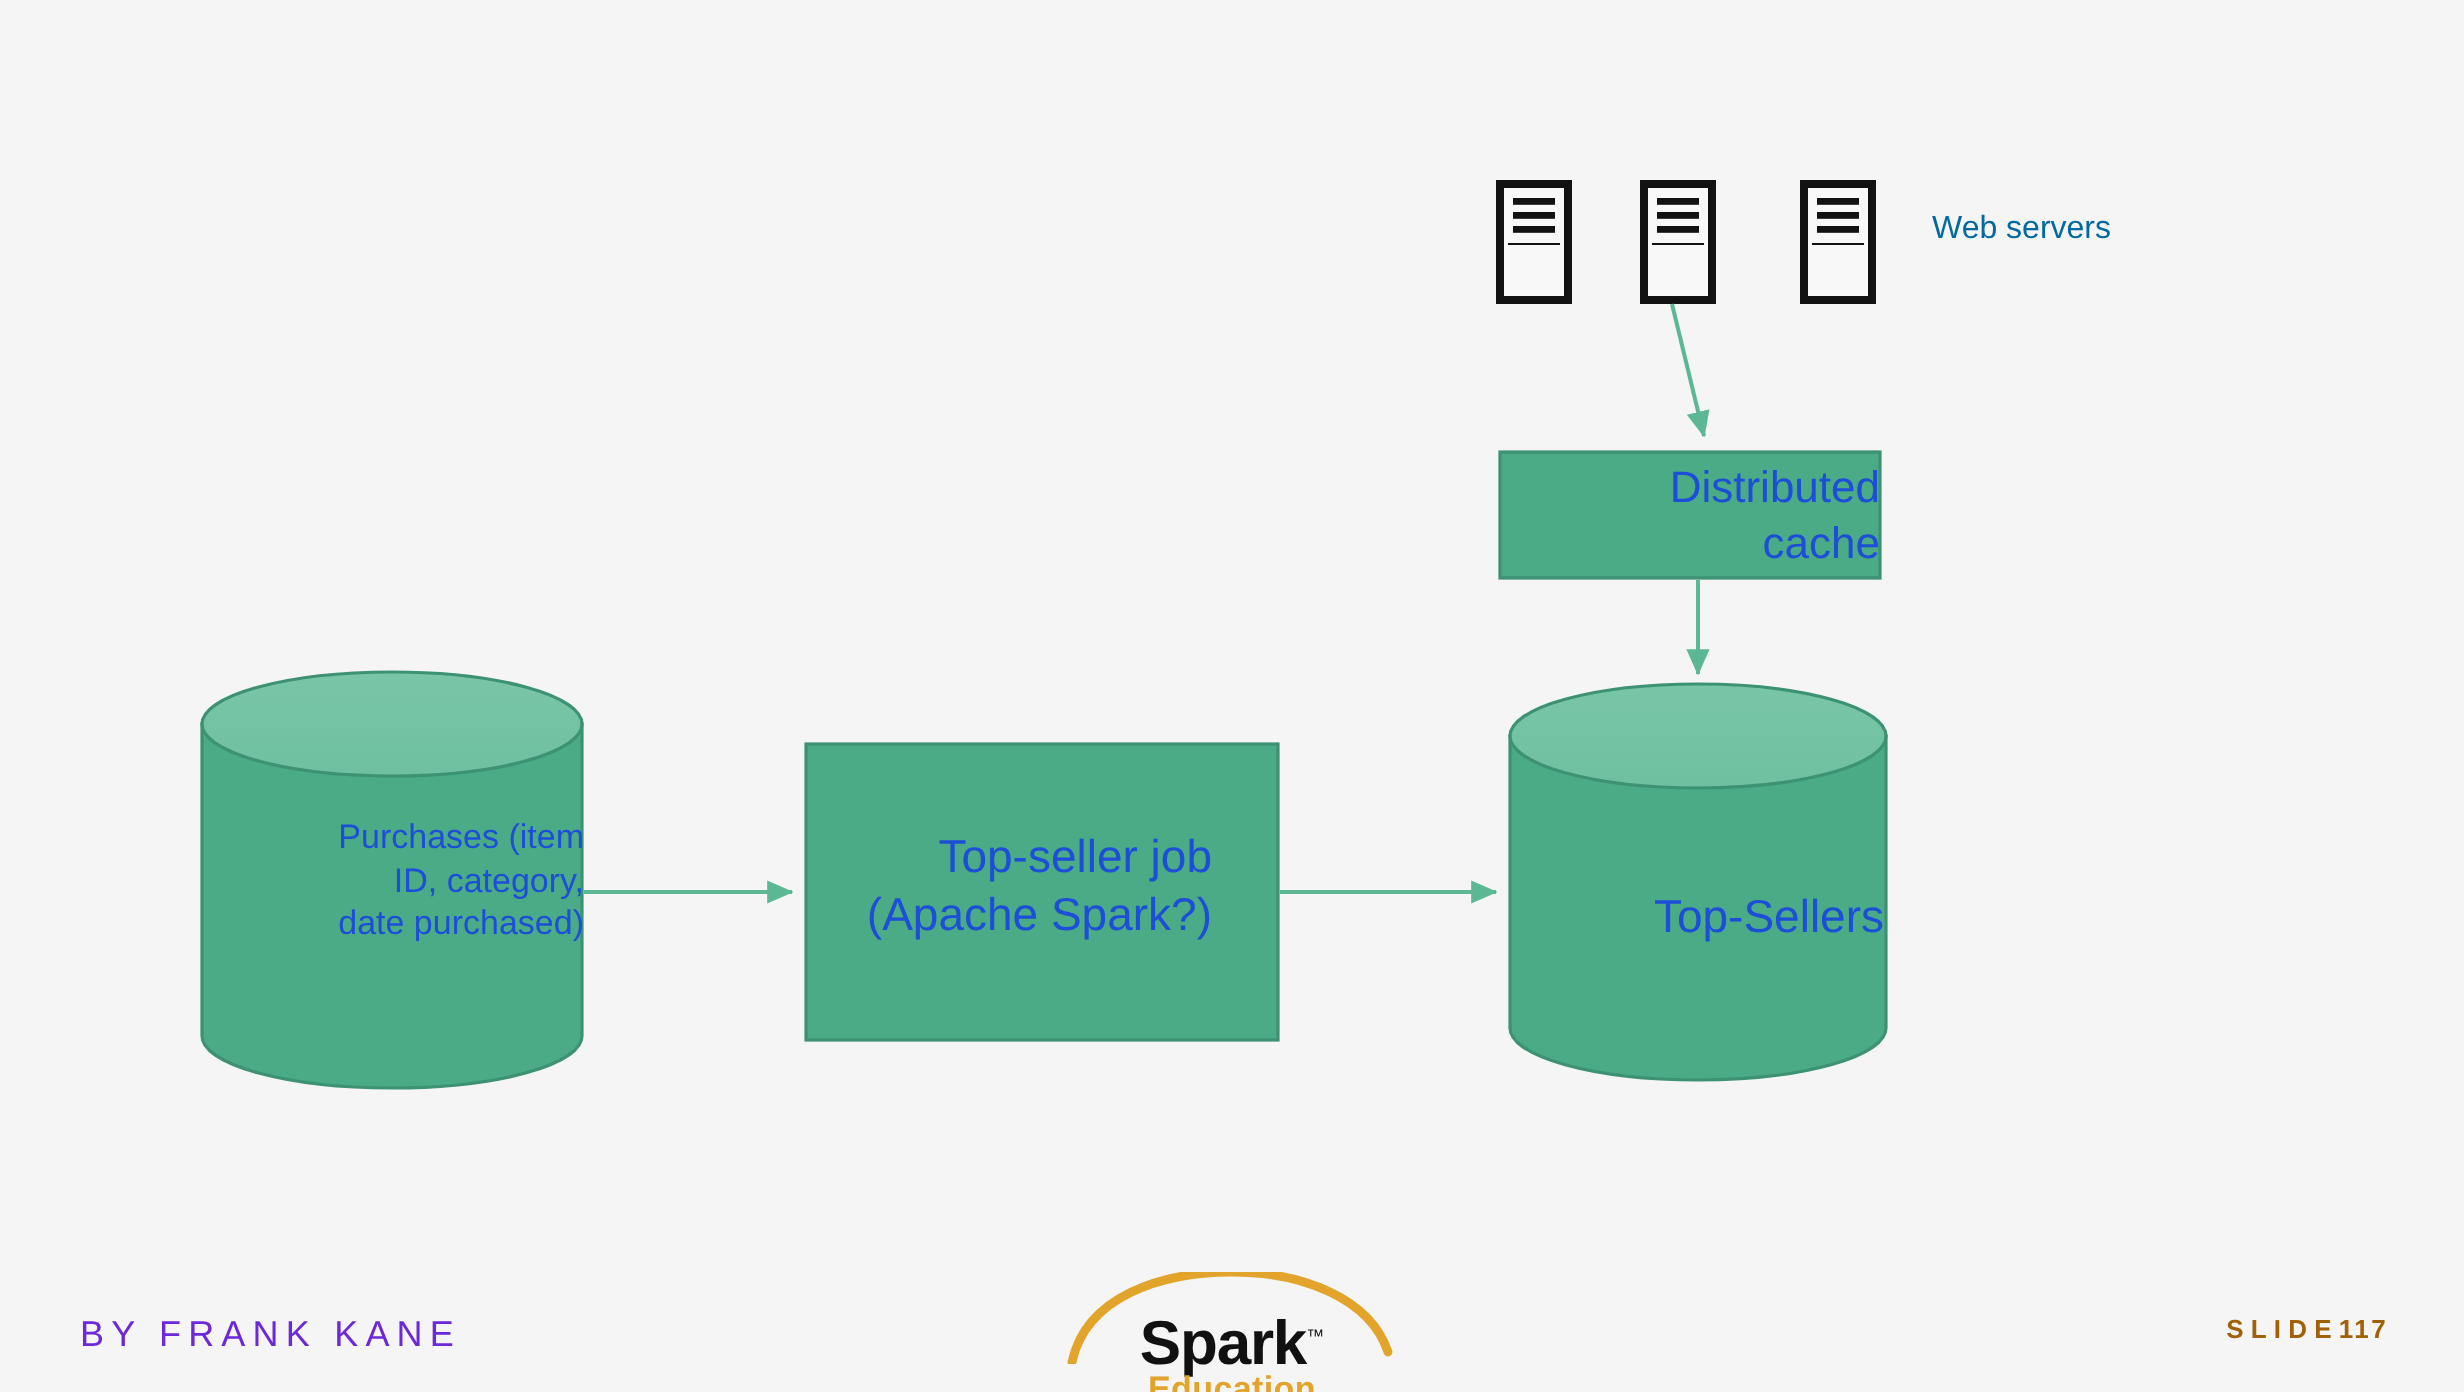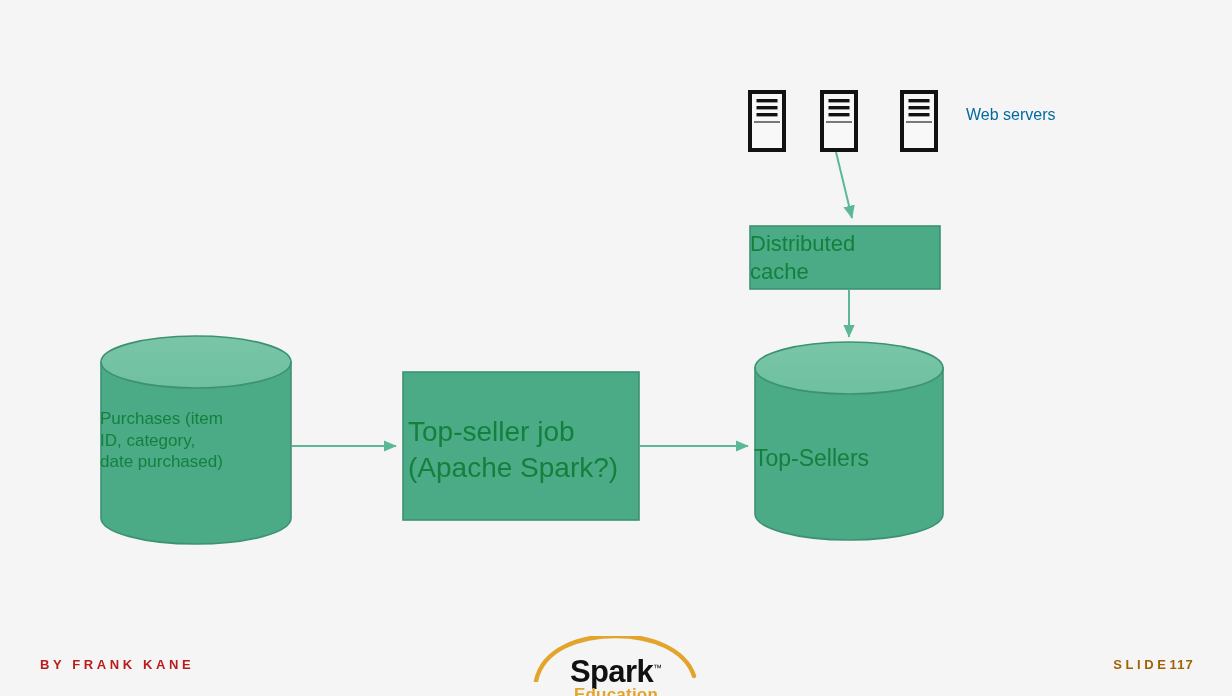--- a/index.html
+++ b/index.html
@@ -26,24 +26,24 @@
     top: 0;
     width: 1232px;
     height: 696px;
   }
 
   
   .footer-left {
     position: absolute;
     left: 40px;
     top: 657px;
-    font-size: 13px;
-    font-weight: bold;
+    font-size: 18px;
+    font-weight: normal;
     letter-spacing: 3.6px;
-    color: #b91c1c;
+    color: #6d28d9;
   }
   .footer-right {
     position: absolute;
     right: 38px;
     top: 657px;
     font-size: 13px;
     font-weight: bold;
     letter-spacing: 3.6px;
     color: #a16207;
     text-align: right;
@@ -104,37 +104,37 @@
     left: 966px;
     top: 106px;
     font-size: 16px;
     color: #0369a1;
     white-space: nowrap;
   }
 
   
   .node-text {
     position: absolute;
-    color: #15803d;
-    text-align: left;
+    color: #1d4ed8;
+    text-align: right;
     line-height: 1.27;
     white-space: pre-line;
     pointer-events: none;
   }
   .text-purchases {
     left: 100px;
     top: 408px;
     width: 192px;
     font-size: 17px;
   }
   .text-job {
-    left: 408px;
+    left: 388px;
     top: 414px;
     width: 218px;
-    font-size: 28px;
+    font-size: 23px;
   }
   .text-topsellers {
     left: 754px;
     top: 444px;
     width: 188px;
     font-size: 23px;
   }
   .text-cache {
     left: 750px;
     top: 230px;

